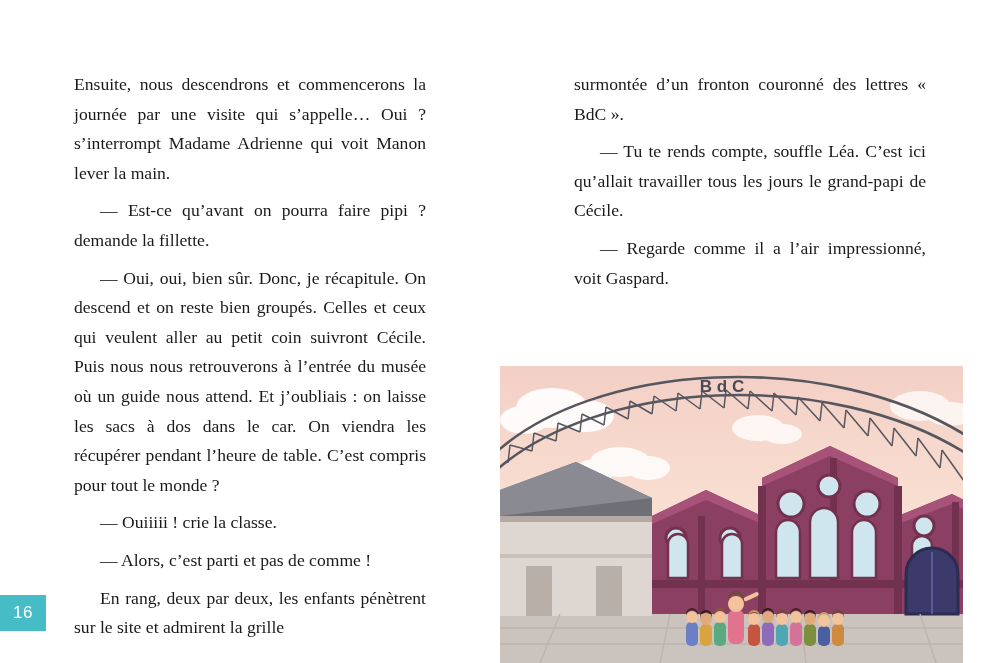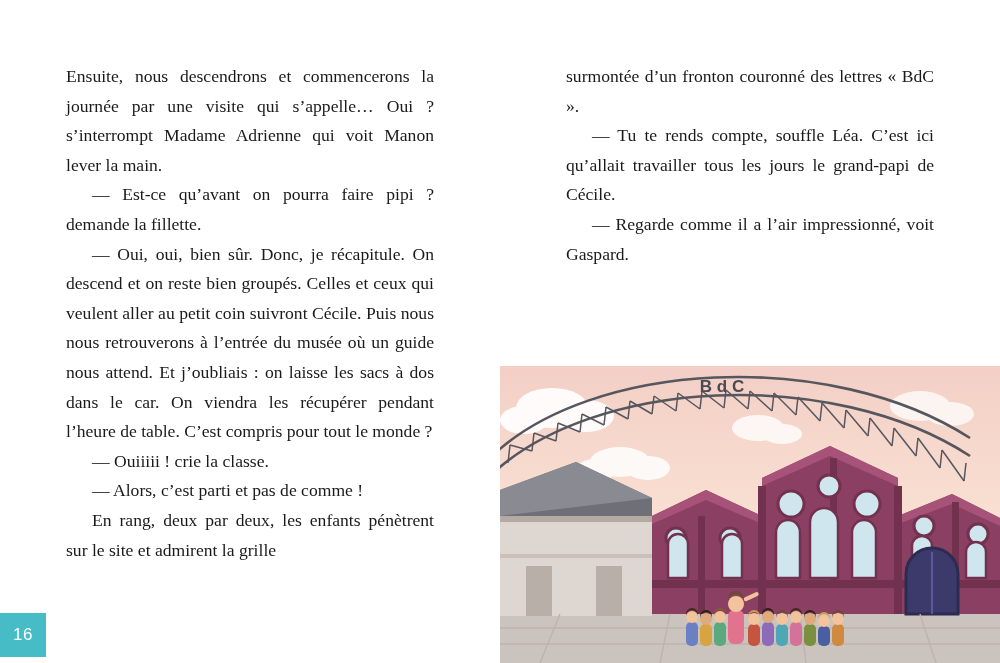--- a/index.html
+++ b/index.html
@@ -26,52 +26,52 @@
   }
   .col-left {
     width: 500px;
     padding: 62px 66px 0 66px;
   }
   .col-right {
     width: 500px;
     padding: 62px 66px 4px 66px;
   }
   p {
-    margin: 0;
+    margin: 8px;
     font-size: 17.6px;
     line-height: 29.6px;
     text-align: justify;
     text-justify: inter-word;
     hyphens: none;
   }
   p.indent {
     text-indent: 26px;
   }
   .page-number-badge {
     position: absolute;
     left: 0;
-    bottom: 6px;
+    bottom: 32px;
     width: 46px;
-    height: 44px;
+    height: 36px;
     background: #45bcc6;
     color: #ffffff;
     font-family: "Liberation Sans", sans-serif;
     font-size: 17px;
     display: flex;
     align-items: center;
     justify-content: center;
     letter-spacing: 0.5px;
   }
 
   
   .illustration {
     position: absolute;
     left: 500px;
     top: 366px;
-    width: 500px;
+    width: 463px;
     height: 297px;
     overflow: hidden;
   }
   .illustration svg {
     display: block;
   }
 </style>
 </head>
 <body>
 

